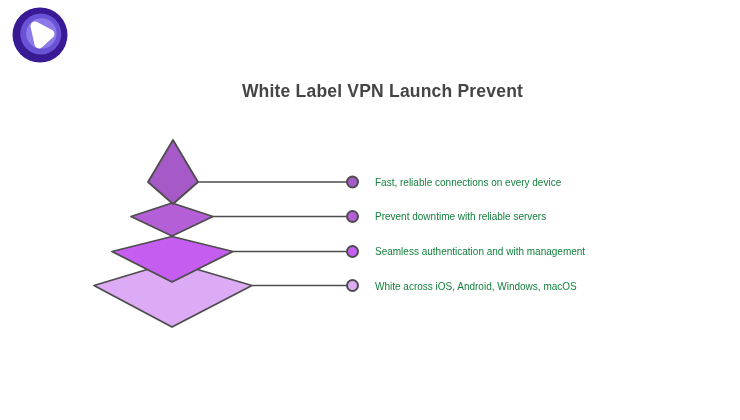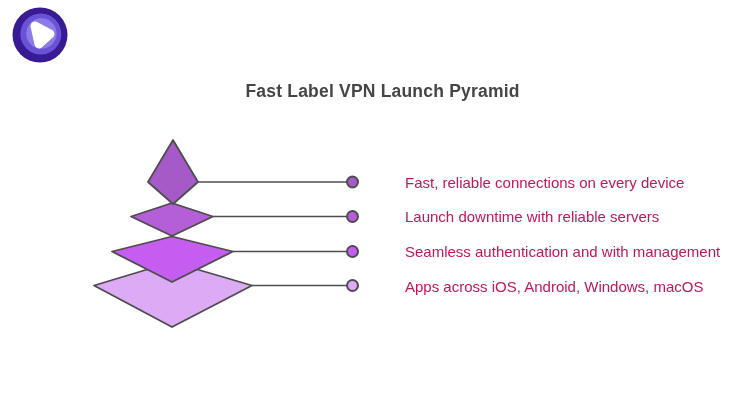--- a/index.html
+++ b/index.html
@@ -37,43 +37,42 @@
     position: absolute;
     left: 0;
     top: 0;
     width: 740px;
     height: 420px;
   }
   .layer-label {
     position: absolute;
     left: 375px;
     transform: translateY(-50%);
-    font-size: 15px;
-    color: #be185d;
+    font-size: 10px;
+    color: #15803d;
     white-space: nowrap;
-    margin-left: 30px;
   }
   .label-1 { top: 182px; }
   .label-2 { top: 216px; }
   .label-3 { top: 251px; }
   .label-4 { top: 286px; }
 </style>
 </head>
 <body>
 
 <div class="stage">
 
   <svg class="logo" viewBox="0 0 56 56" aria-hidden="true">
     <circle cx="28" cy="28" r="27.5" fill="#371a94"></circle>
     <circle cx="28.8" cy="27" r="20.5" fill="#6a52d6"></circle>
     <circle cx="29.4" cy="26.4" r="15.2" fill="#8d7ae8"></circle>
     <polygon points="23,19 38,27 27,37" stroke-width="9" stroke-linejoin="round" stroke="#ffffff" fill="#ffffff"></polygon>
   </svg>
 
-  <div class="title">Fast Label VPN Launch Pyramid</div>
+  <div class="title">White Label VPN Launch Prevent</div>
 
   <svg class="diagram-svg" viewBox="0 0 740 420" aria-hidden="true">
 
     <g stroke="#4d4d4d" stroke-width="1.6">
       <line x1="198" y1="182" x2="347" y2="182"></line>
       <line x1="213" y1="216.5" x2="347" y2="216.5"></line>
       <line x1="233" y1="251.5" x2="347" y2="251.5"></line>
       <line x1="252" y1="285.5" x2="347" y2="285.5"></line>
     </g>
 
@@ -86,17 +85,17 @@
 
     <g stroke="#4d4d4d" stroke-width="2">
       <circle cx="352.5" cy="182" r="5.5" fill="#a55ac8"></circle>
       <circle cx="352.5" cy="216.5" r="5.5" fill="#b45fd7"></circle>
       <circle cx="352.5" cy="251.5" r="5.5" fill="#c55ef0"></circle>
       <circle cx="352.5" cy="285.5" r="5.5" fill="#ddaaf5"></circle>
     </g>
   </svg>
 
   <div class="layer-label label-1">Fast, reliable connections on every device</div>
-  <div class="layer-label label-2">Launch downtime with reliable servers</div>
+  <div class="layer-label label-2">Prevent downtime with reliable servers</div>
   <div class="layer-label label-3">Seamless authentication and with management</div>
-  <div class="layer-label label-4">Apps across iOS, Android, Windows, macOS</div>
+  <div class="layer-label label-4">White across iOS, Android, Windows, macOS</div>
 
 </div>
 
 </body></html>

